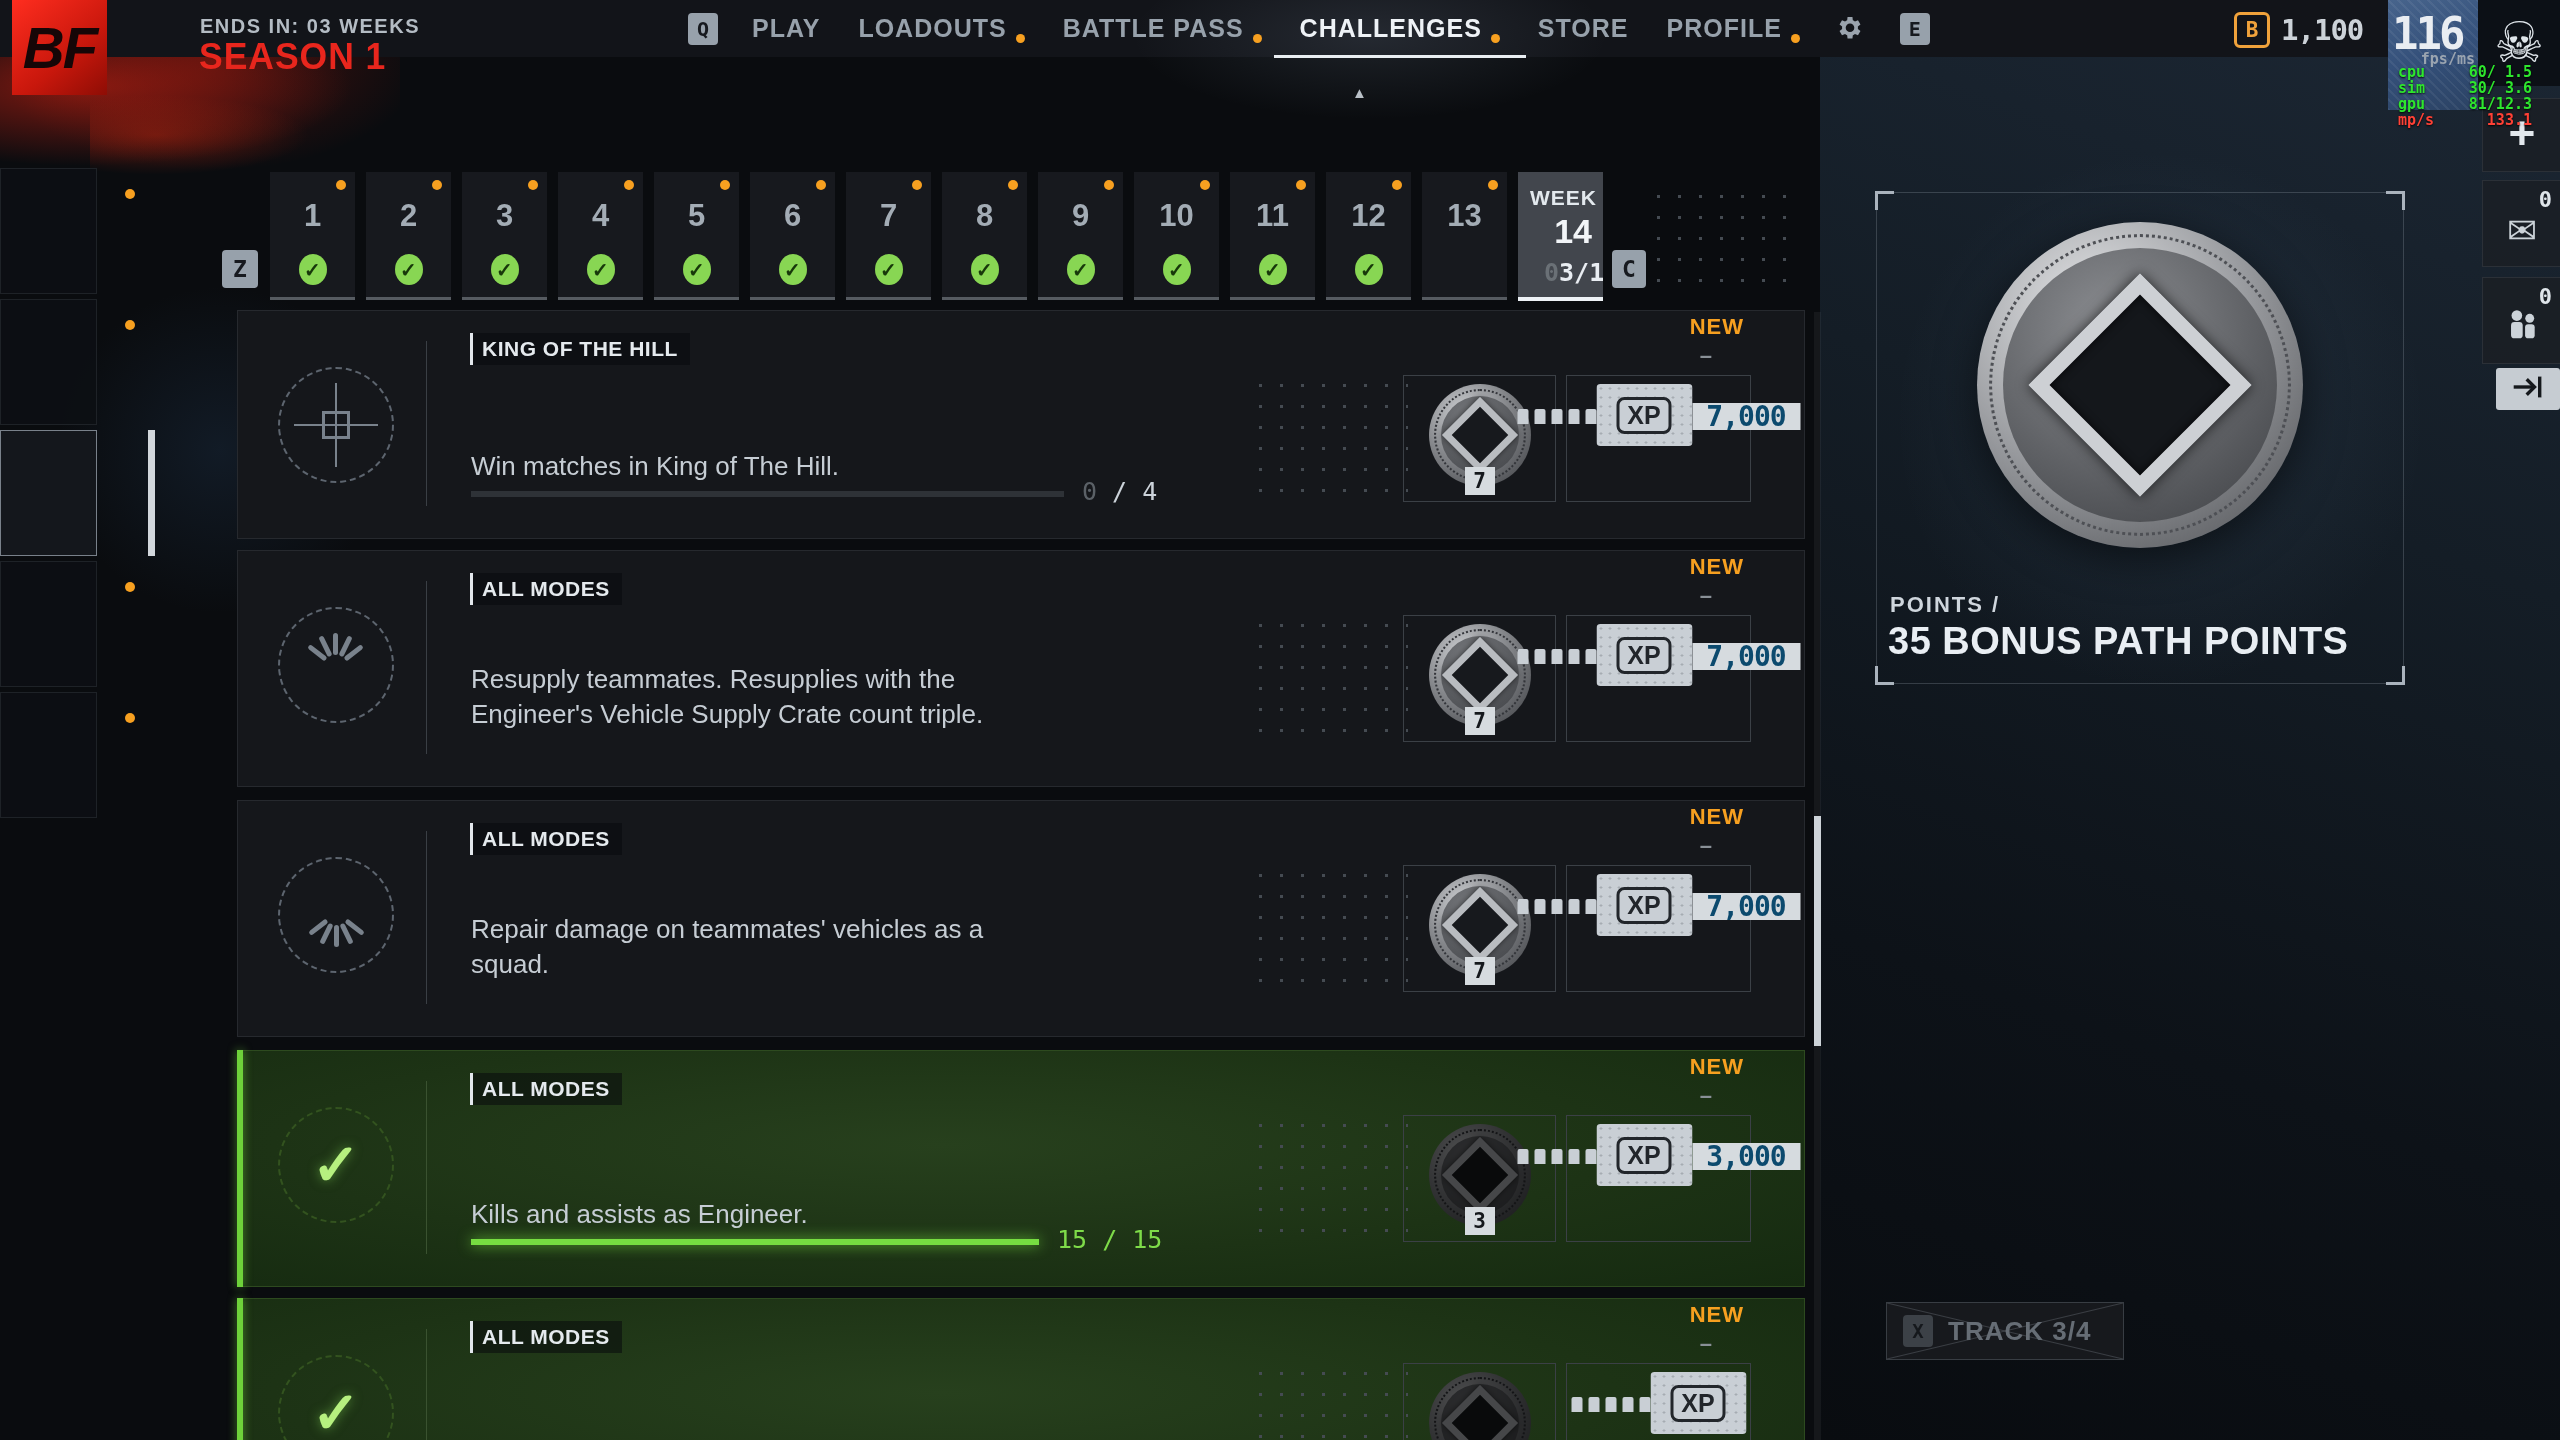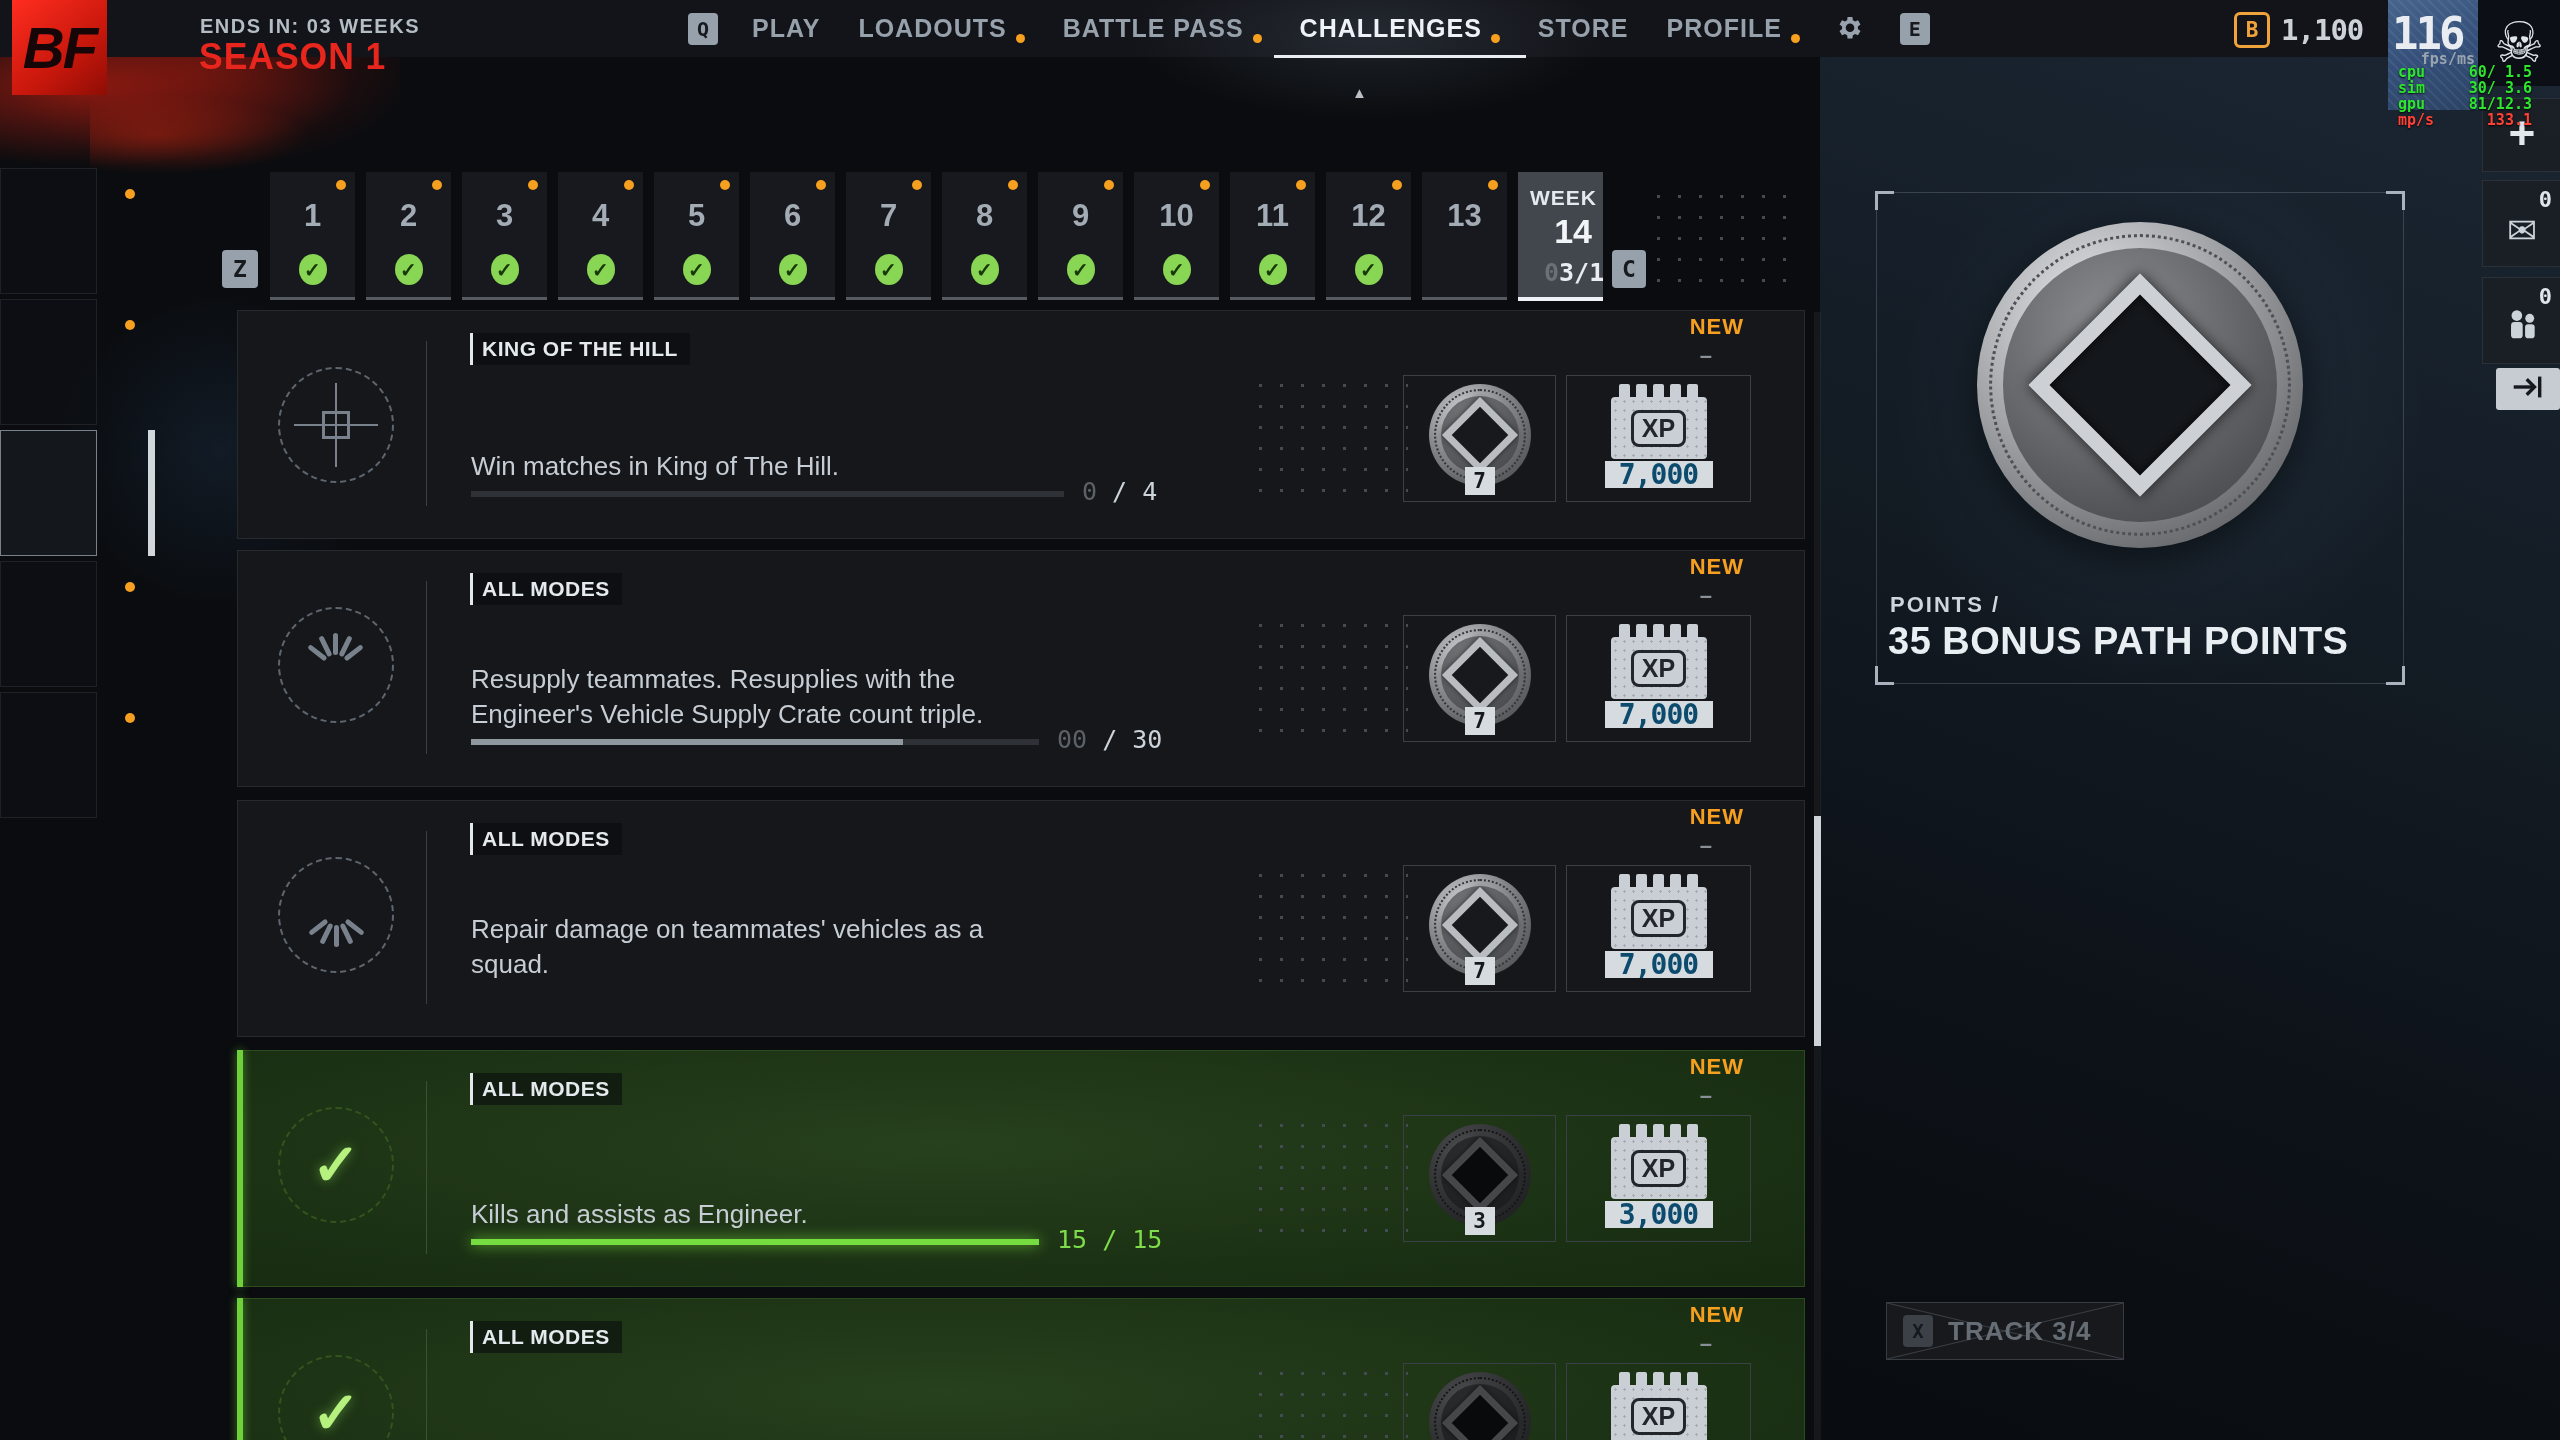--- a/index.html
+++ b/index.html
@@ -134,21 +134,21 @@
   .coin-sm{position:absolute;left:50%;top:8px;transform:translateX(-50%);width:102px;height:102px;border-radius:50%;
     background:radial-gradient(circle at 35% 30%,#d2d4d7,#85878b 45%,#5b5d61 75%,#3e4044 100%);}
   .coin-sm::before{content:"";position:absolute;inset:5px;border:2px dotted #33353a;border-radius:50%;}
   .coin-sm::after{content:"";position:absolute;inset:12px;border-radius:50%;
     background:radial-gradient(circle at 40% 32%,#7e8084,#57595d 60%,#3c3e42 100%);}
   .coin-diamond{position:absolute;left:50%;top:50%;width:40px;height:40px;transform:translate(-50%,-50%) rotate(45deg);
     border:7px solid #b9bcc0;background:#17191d;z-index:2;box-shadow:0 0 6px rgba(0,0,0,.6);}
   .card.done .coin-sm{filter:brightness(.38);}
   .coin-badge{position:absolute;left:50%;transform:translateX(-50%);bottom:6px;width:30px;height:28px;background:#d6dbdf;
     color:#15181c;font-family:"DejaVu Sans Mono",monospace;font-weight:bold;font-size:21px;display:flex;align-items:center;justify-content:center;z-index:3;}
-  .chip{position:absolute;left:50%;top:8px;transform:translateX(-50%);display:flex;flex-direction:column;align-items:center;}
+  .chip{position:absolute;left:50%;top:8px;transform:translateX(-50%);display:flex;align-items:center;}
   .chip-pins{display:flex;gap:6px;margin-bottom:-2px;}
   .chip-pins span{width:11px;height:15px;background:#c9cfd5;border-radius:2px 2px 0 0;}
   .chip-body{width:96px;height:62px;background:#c9cfd5;border-radius:4px;display:flex;align-items:center;justify-content:center;
     background-image:radial-gradient(#a6acb2 1.2px,transparent 1.3px);background-size:9px 9px;}
   .xp-mark{border:3px solid #22262b;border-radius:8px;padding:1px 8px;font-weight:bold;font-size:25px;color:#22262b;background:#c9cfd5;}
   .chip-label{margin-top:2px;min-width:108px;height:27px;background:#d6dbdf;color:#0c4a6e;font-family:"DejaVu Sans Mono",monospace;
     font-weight:bold;font-size:28px;display:flex;align-items:center;justify-content:center;letter-spacing:-1px;}
   .cards-scrollbar{left:1814px;top:312px;width:7px;height:1128px;background:rgba(255,255,255,.05);}
   .cards-thumb{position:absolute;left:0;top:504px;width:7px;height:230px;background:#cdd3d8;}
 
@@ -443,26 +443,20 @@
             <span class="f4"></span>
             <span class="f5"></span>
           </span>
 
     </div>
     <div class="card-divider"></div>
     <div class="category">
           <span>ALL MODES</span>
         </div>
     <div class="desc">Resupply teammates. Resupplies with the Engineer's Vehicle Supply Crate count triple.</div>
-    <div class="progress">
-      <div class="pbar" style="width: 568px;">
-            <div class="pfill" style="width: 76%;"></div>
-          </div>
-      <div class="ptext"><span class="dim">00</span><span> / 30</span></div>
-    </div>
     <div class="reward-dots dots-pattern"></div>
     <div class="reward-box coin-box">
       <div class="coin-sm">
             <div class="coin-diamond"></div>
           </div>
       <span class="coin-badge">7</span>
     </div>
     <div class="reward-box xp-box">
       <div class="chip">
         <div class="chip-pins">

